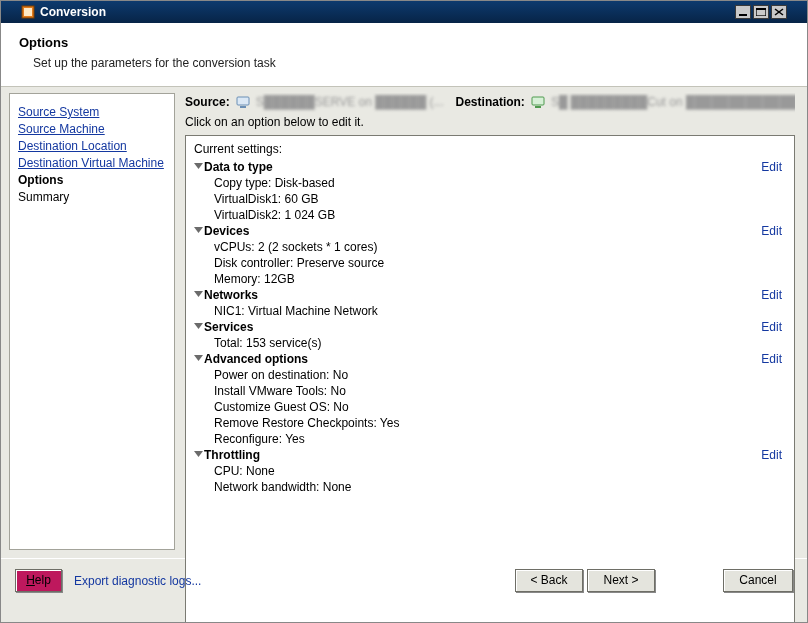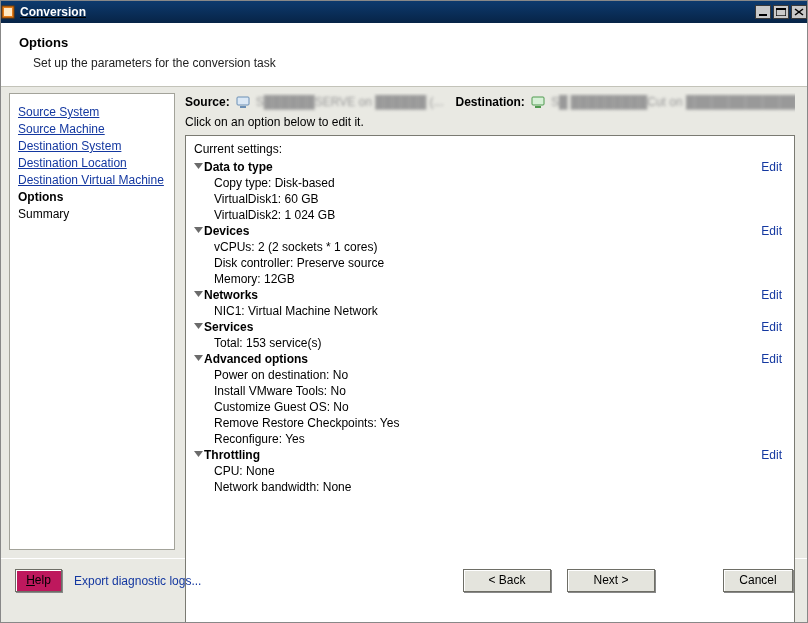--- a/index.html
+++ b/index.html
@@ -1,19 +1,19 @@
 <!DOCTYPE html>
 <html><head>
 <meta charset="utf-8">
 <style>
   * { box-sizing: border-box; }
   html, body { margin:0; padding:0; font-family: Tahoma, Verdana, Arial, sans-serif; font-size:12px; color:#000; }
   body { background:#e9e9e3; width:808px; height:623px; overflow:hidden; border:1px solid #888; }
   
-  .titlebar { background:#0b2d59; background:linear-gradient(#0d3a6e,#072447); height:22px; display:flex; align-items:center; padding:0 0;text-decoration:underline; }
+  .titlebar { background:#0b2d59; background:linear-gradient(#0d3a6e,#072447); height:22px; display:flex; align-items:center; padding:0 20px; }
   .titlebar .app-icon { width:14px; height:14px; margin-right:5px; }
   .titlebar .title { color:#fff; font-weight:bold; font-size:12px; flex:1; }
   .titlebar .winbtns { display:flex; gap:2px; }
   .winbtn { width:16px; height:14px; background:#c9c9c9; border:1px solid #3a3a3a; display:flex; align-items:center; justify-content:center; font-family:Arial; font-size:9px; font-weight:bold; cursor:default; }
   .winbtn svg { display:block; }
   
   .header { background:#fff; padding:10px 16px 16px 16px; border-bottom:1px solid #c3c3b9; }
   .header .h-title { font-weight:bold; font-size:13px; padding:2px 0 6px 2px; }
   .header .h-sub { font-size:12px; padding-left:16px; color:#222; }
   
@@ -33,21 +33,21 @@
   .section-row { display:flex; align-items:center; }
   .section-row .tw { width:12px; height:12px; flex:none; display:flex; align-items:center; justify-content:center; cursor:pointer; }
   .section-row .sec-title { font-weight:bold; flex:1; padding:1px 0; }
   .section-row .edit { color:#1438a0; text-decoration:none; cursor:pointer; padding-right:6px; }
   .detail { padding:1px 0 1px 22px; }
   
   .footer { border-top:1px solid #fff; background:#e9e9e3; padding:10px 14px; display:flex; align-items:center; }
   .footer .help-btn { width:47px; height:23px; border:1px solid #6e6e66; background:#be185d; box-shadow: inset 1px 1px 0 #fff, 1px 1px 0 #888; cursor:pointer; text-align:center; line-height:21px; }
   .footer .link { color:#1438a0; margin-left:12px; cursor:pointer; }
   .footer .spacer { flex:1; }
-  .footer .btn { width:88px; height:23px; border:1px solid #6e6e66; background:#e4e4dd; box-shadow: inset 1px 1px 0 #fff, 1px 1px 0 #888; cursor:pointer; text-align:center; line-height:21px; margin-left:16px; }
+  .footer .btn { width:68px; height:23px; border:1px solid #6e6e66; background:#e4e4dd; box-shadow: inset 1px 1px 0 #fff, 1px 1px 0 #888; cursor:pointer; text-align:center; line-height:21px; margin-left:4px; }
   .footer .cancel { margin-left:68px; width:70px; }
   .underline-letter { text-decoration:underline; }
 </style>
 </head>
 <body>
 
 <div class="titlebar">
   <span class="app-icon">
     <svg width="14" height="14">
         <rect x="1" y="1" width="12" height="12" fill="#e07b1c" stroke="#7a3e00"></rect>
@@ -78,21 +78,20 @@
 
 <div class="header">
   <div class="h-title">Options</div>
   <div class="h-sub">Set up the parameters for the conversion task</div>
 </div>
 
 <div class="body">
   <div class="nav">
     <a>Source System</a>
     <a>Source Machine</a>
-    <a>Destination System</a>
     <a>Destination Location</a>
     <a>Destination Virtual Machine</a>
     <div class="current">Options</div>
     <div class="plain">Summary</div>
   </div>
 
   <div class="content">
     <div class="srcdest">
       <span class="lbl">Source:</span>
       <span class="machine-icon">

